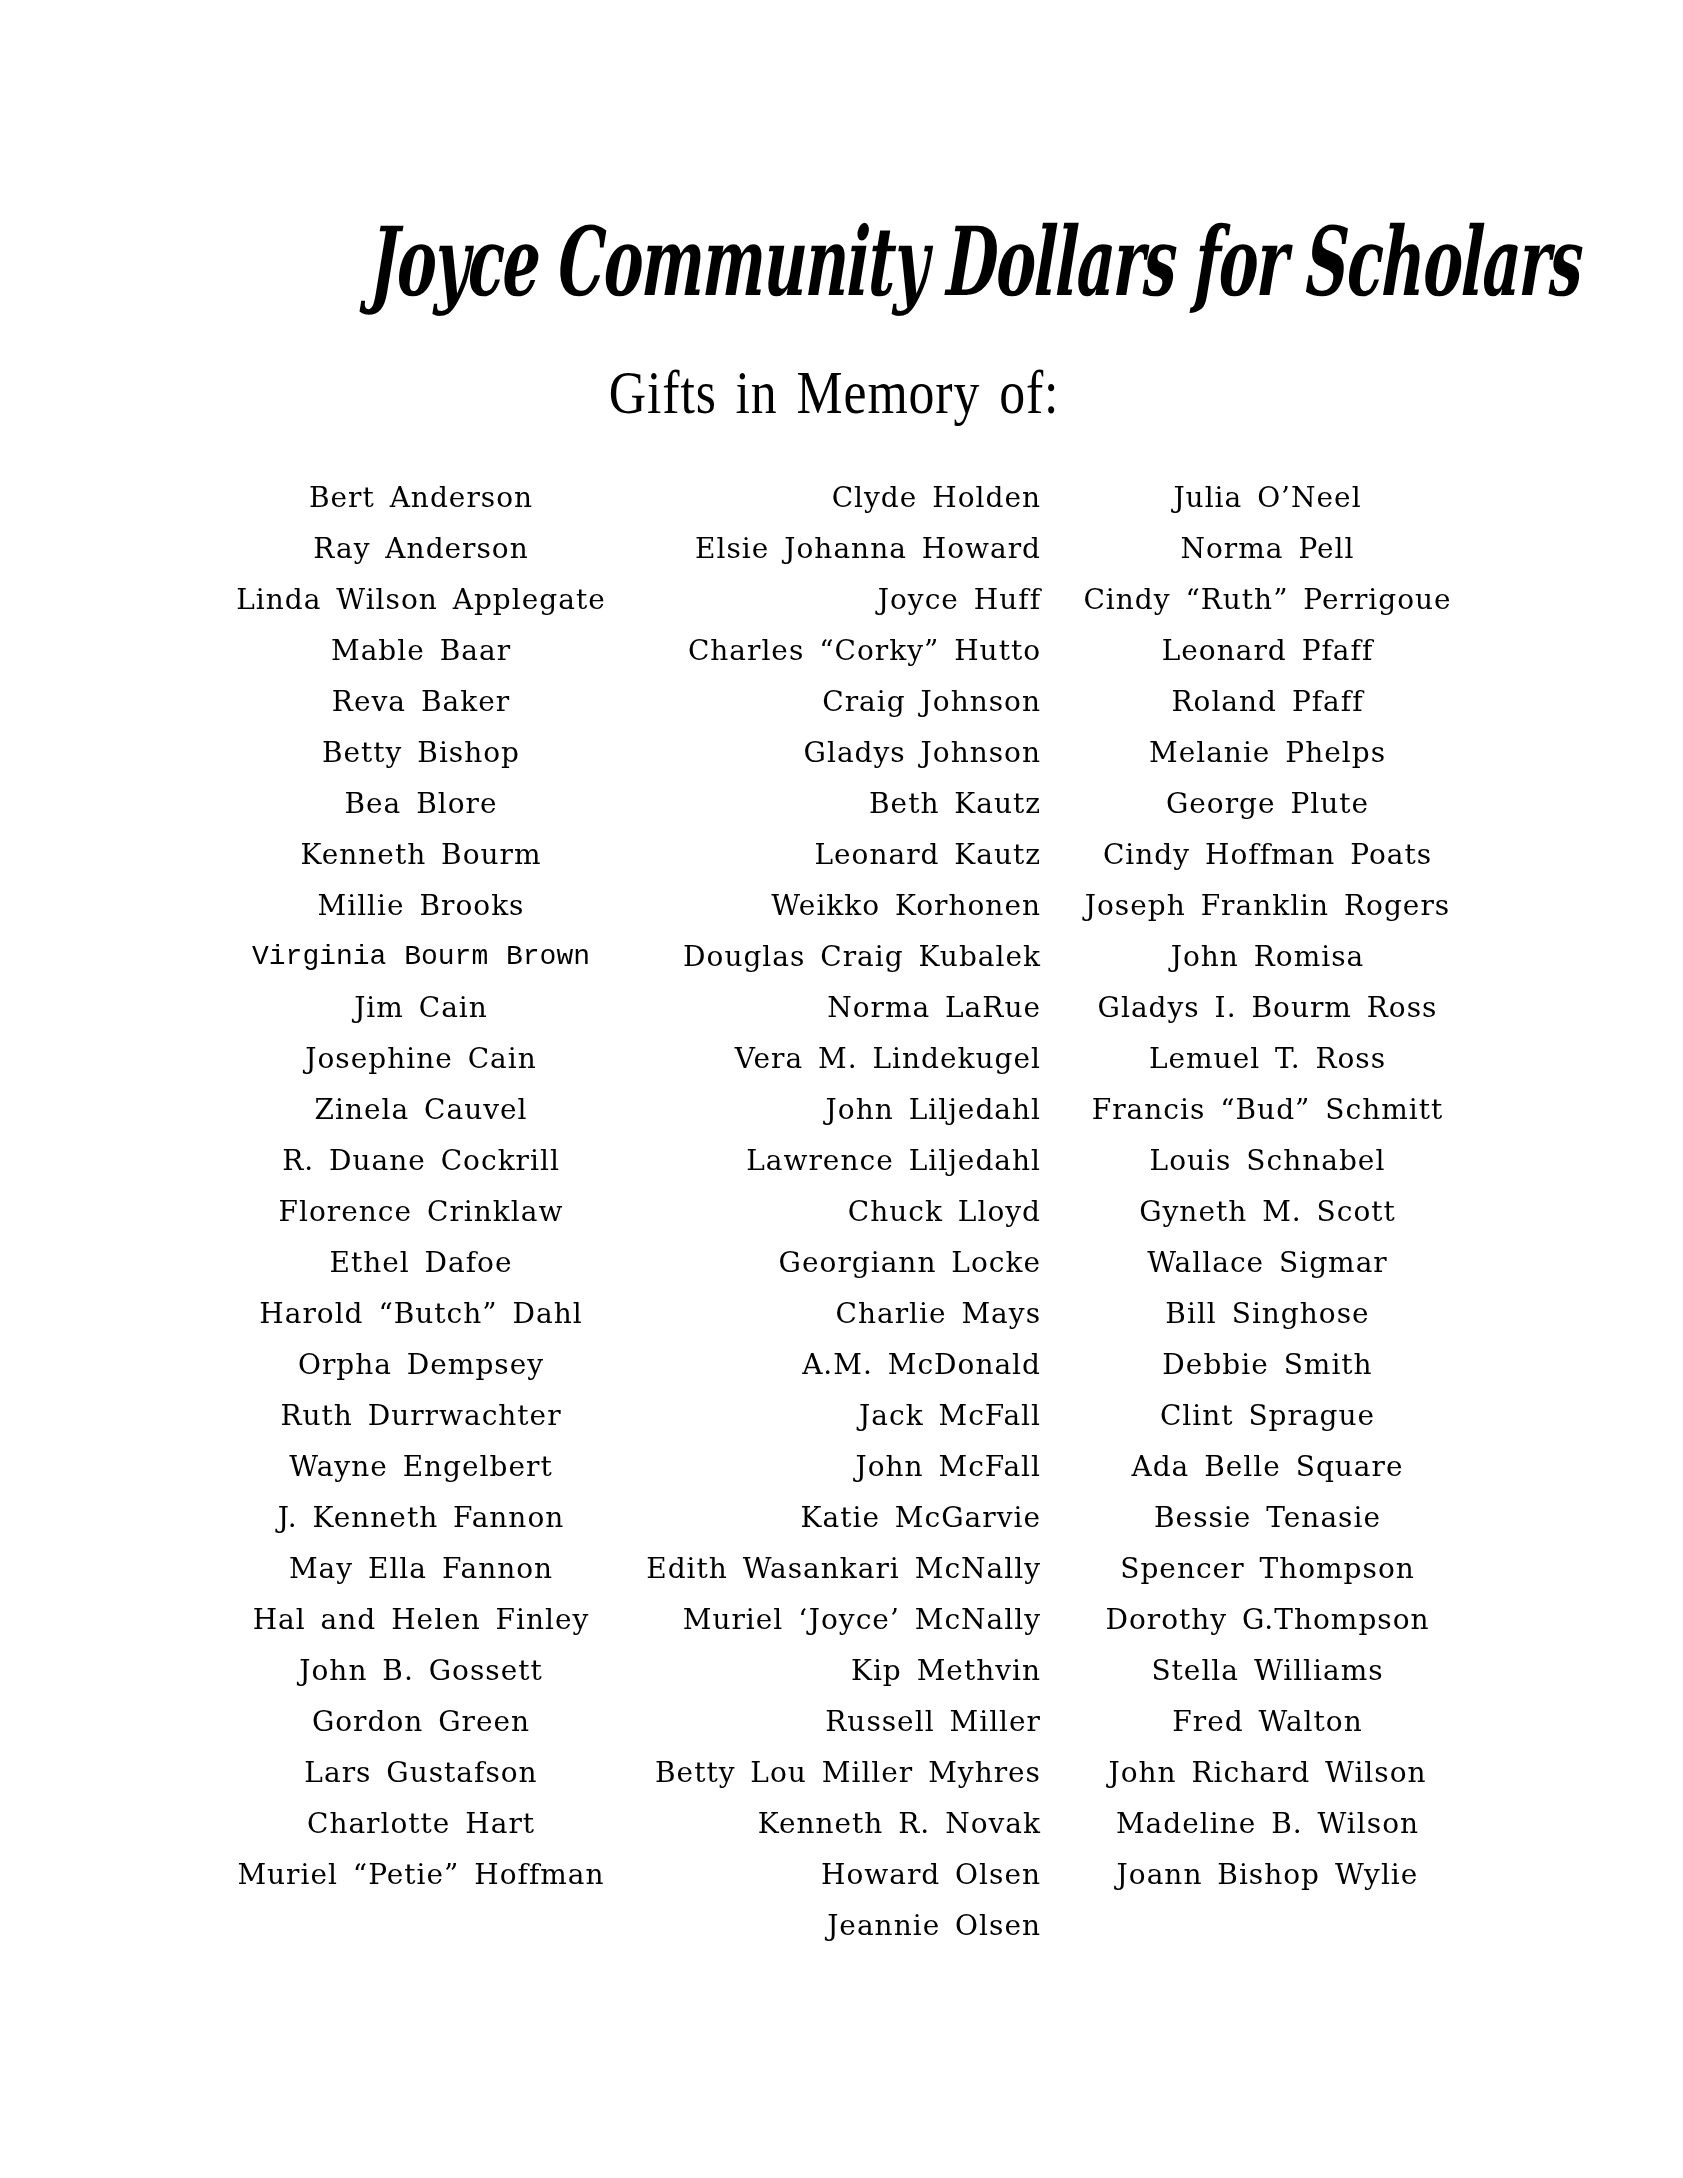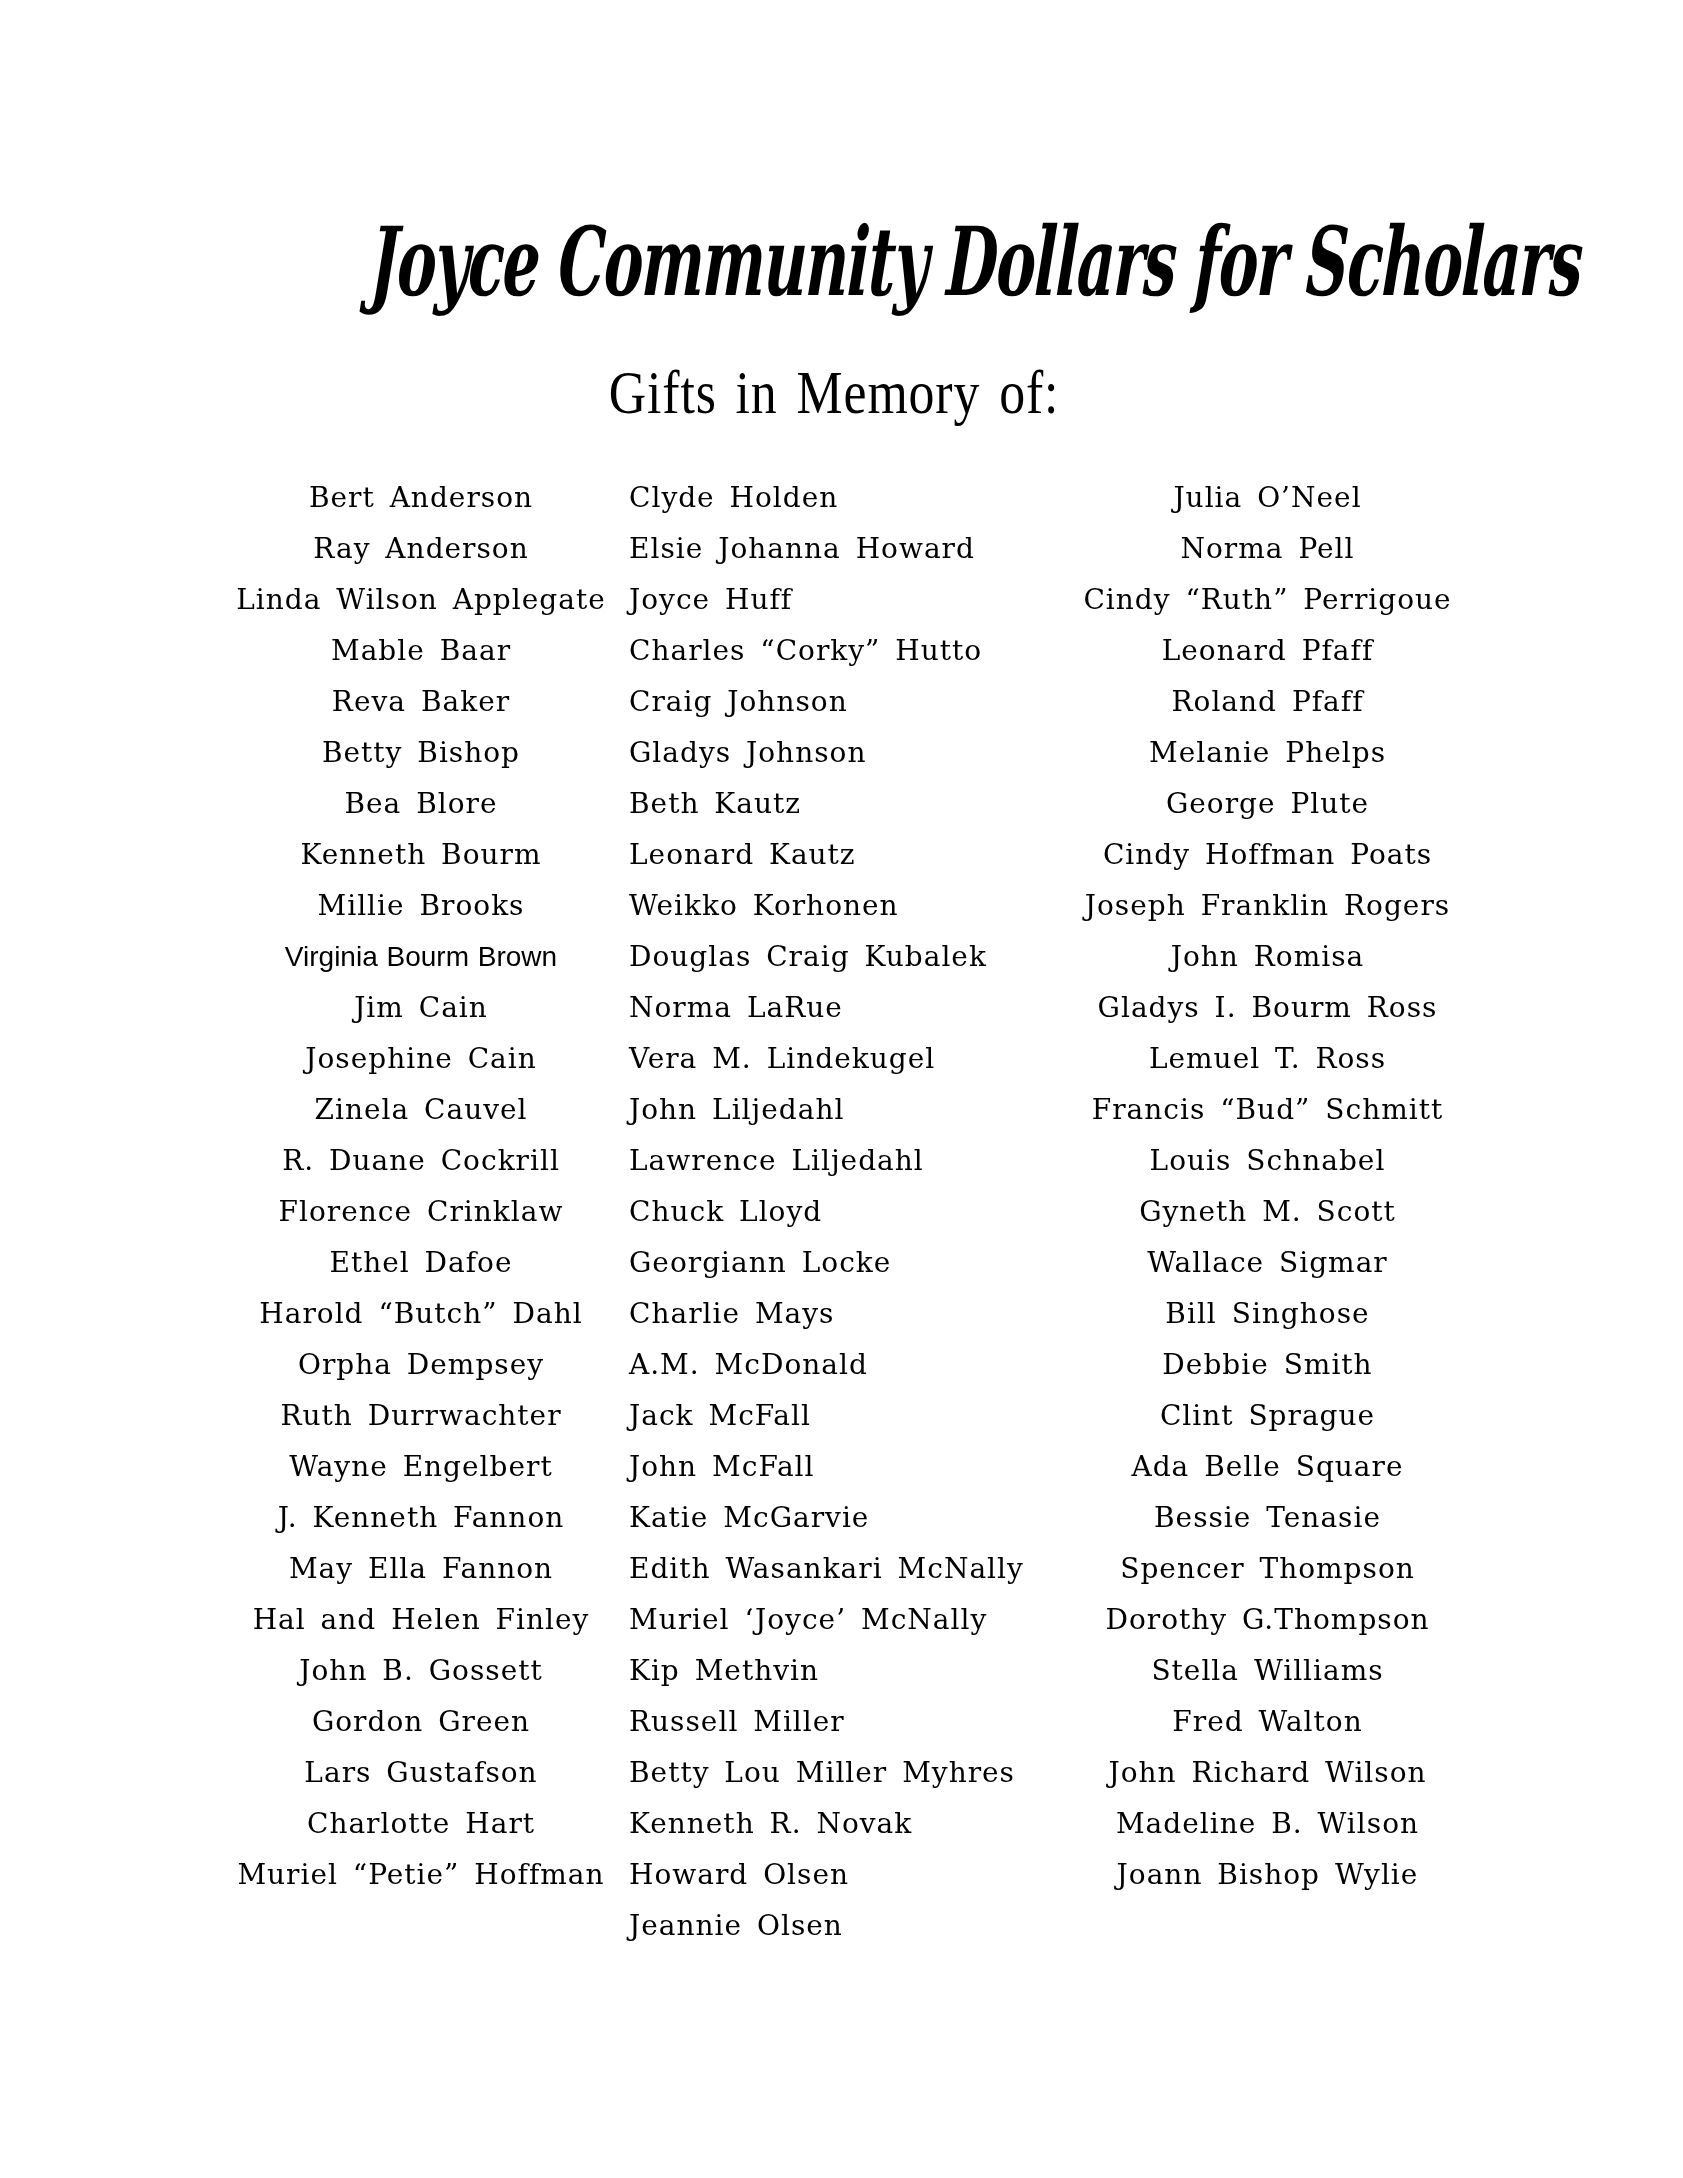--- a/index.html
+++ b/index.html
@@ -59,29 +59,29 @@
     display: flex;
     flex-direction: row;
   }
   .col {
     font-family: "DejaVu Serif", serif;
     font-size: 28px;
     letter-spacing: 1px;
     word-spacing: 5px;
   }
   .col-1 { width: 416px; text-align: center; }
-  .col-2 { width: 412px; text-align: left; }
+  .col-2 { width: 412px; text-align: right; }
   .col-3 { width: 453px; text-align: center; }
   .row {
     height: 51px;
     line-height: 51px;
     white-space: nowrap;
   }
   .row.condensed {
-    font-family: Liberation Sans, sans-serif;
+    font-family: Liberation Mono, monospace;
     letter-spacing: 0;
     word-spacing: 1px;
   }
 </style>
 </head>
 <body>
 
 <div class="page">
 
   <div class="page-title">

